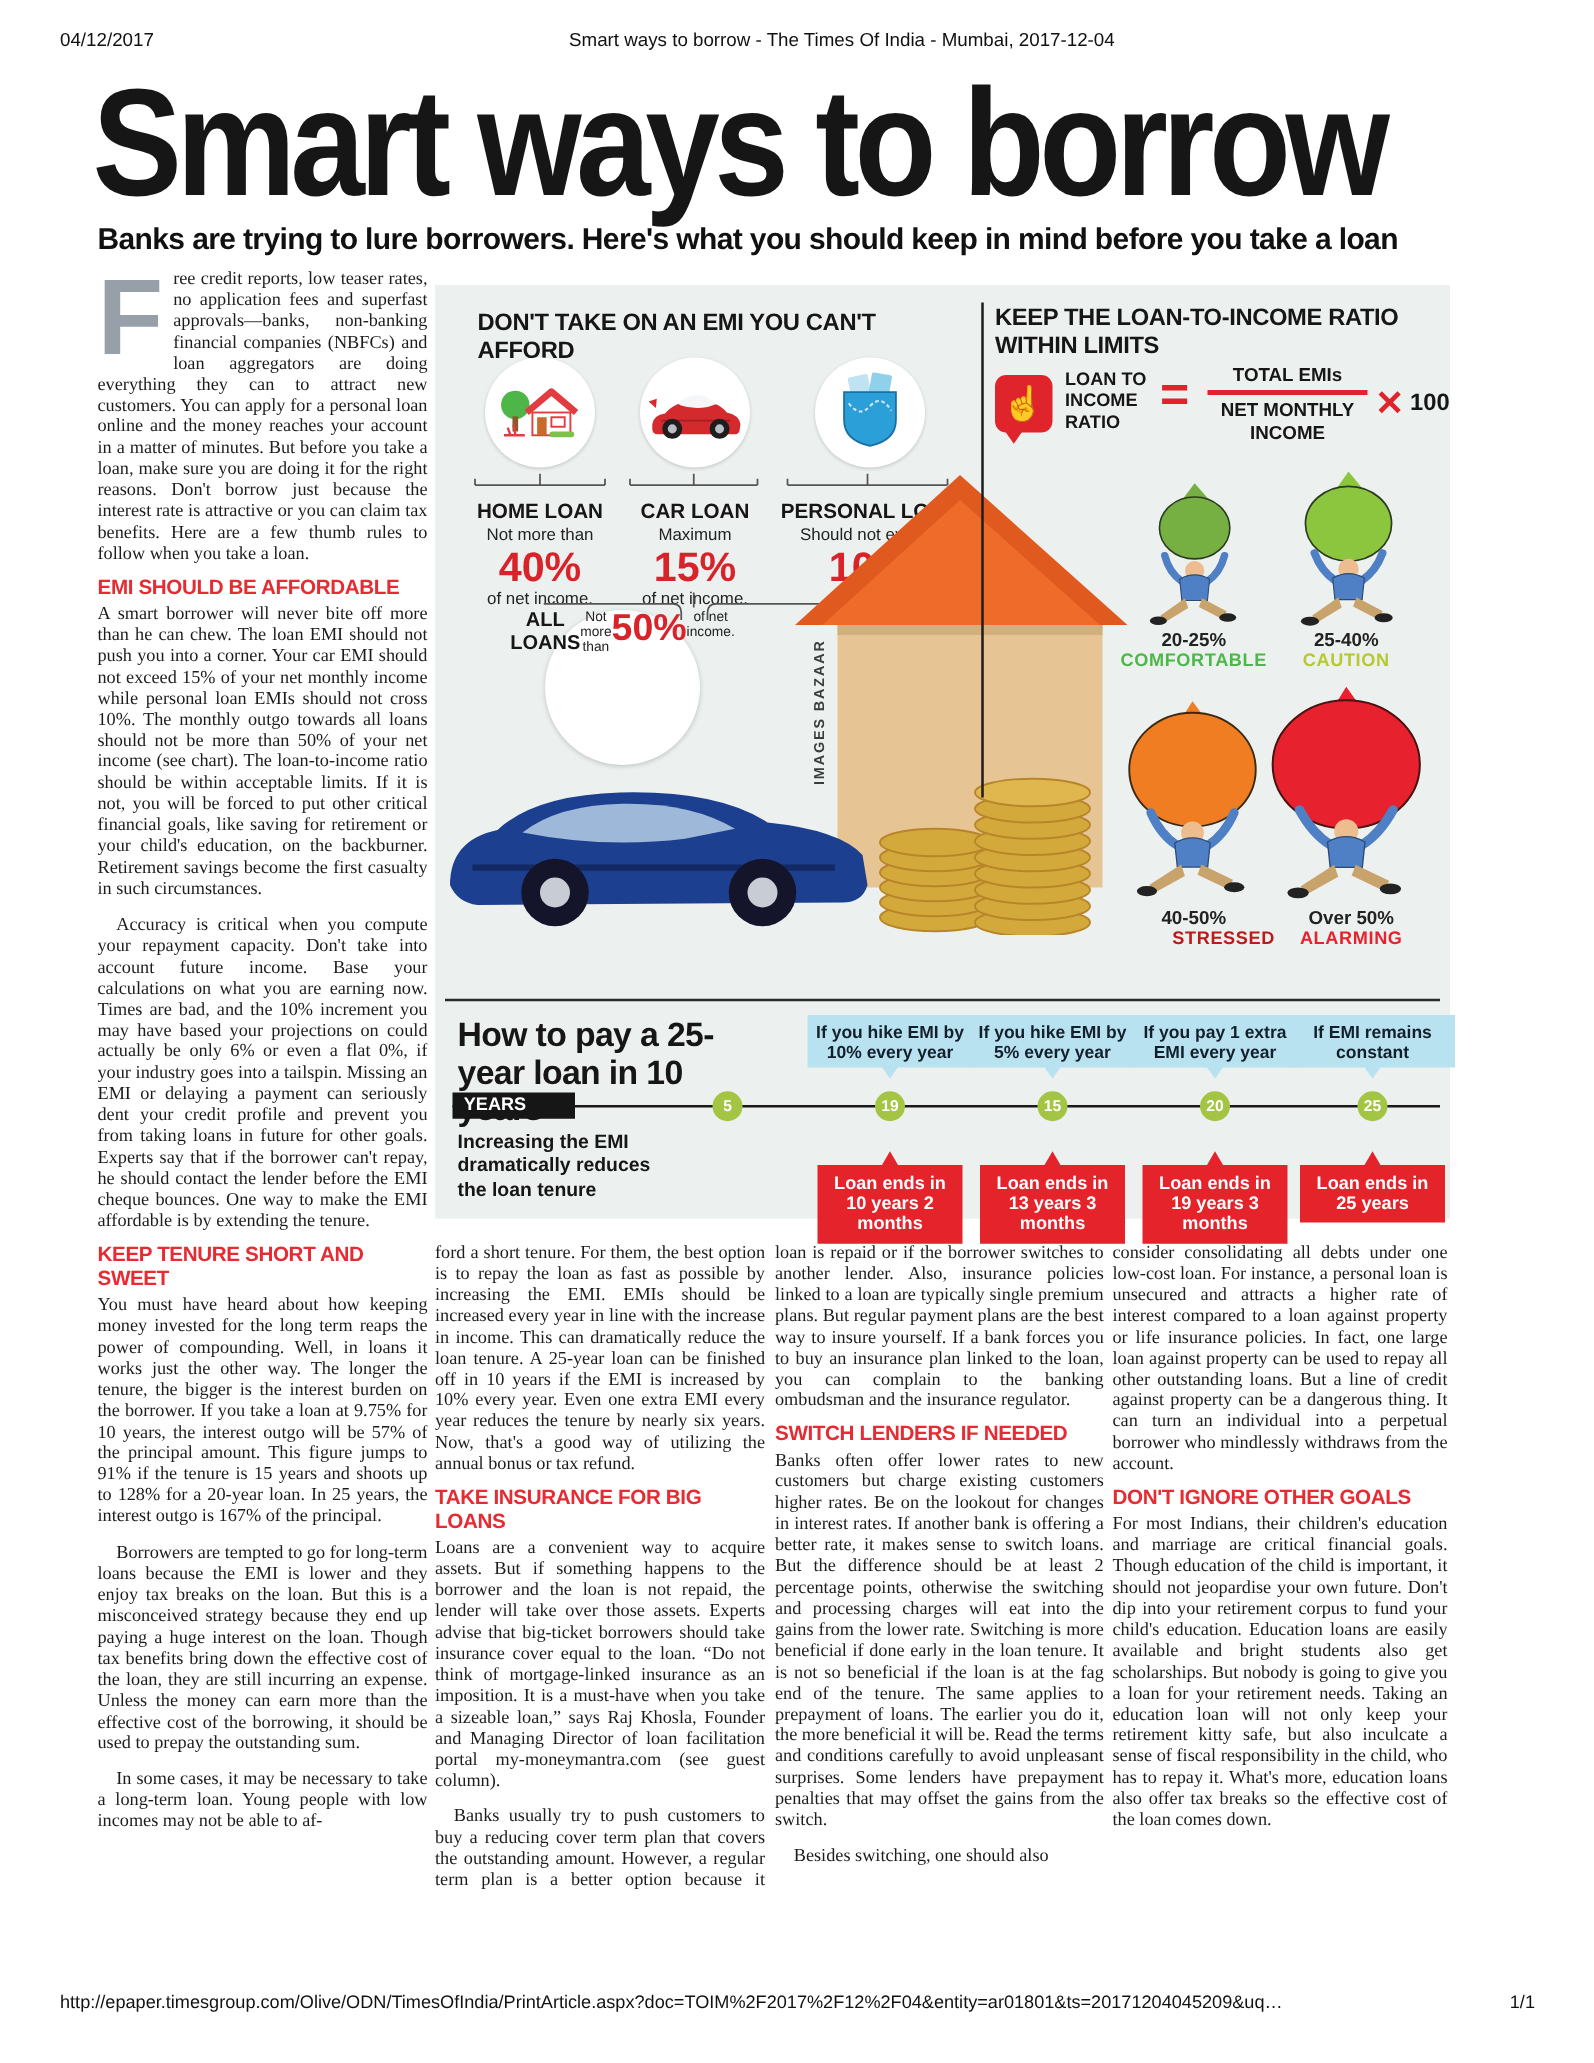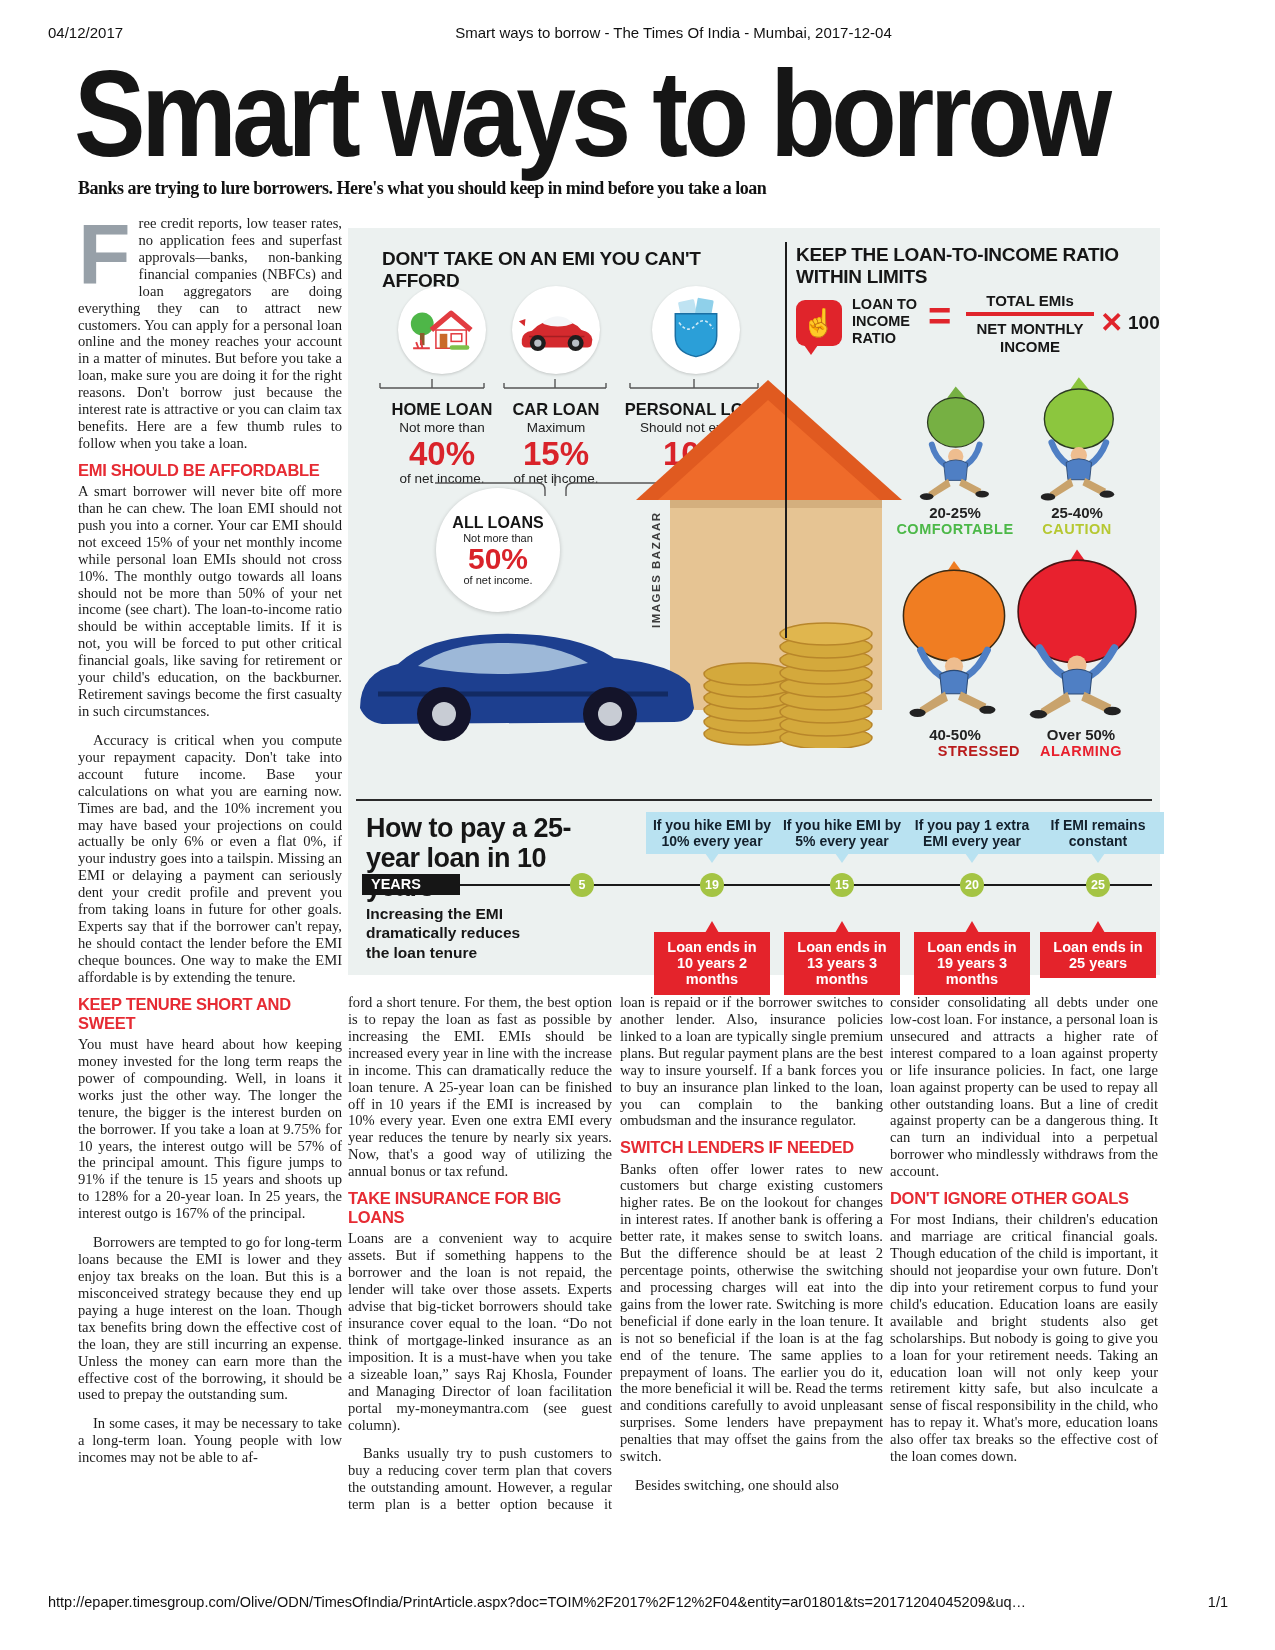--- a/index.html
+++ b/index.html
@@ -12,53 +12,53 @@
   .pagehead .doctitle{position:absolute;left:0;width:100%;text-align:center;top:0;padding-left:36px;}
   .pagefoot{position:absolute;left:48px;top:1594px;width:1180px;display:flex;
             justify-content:space-between;font-family:"Liberation Sans",sans-serif;
             font-size:14.5px;color:#111;}
   
   .headline{position:absolute;left:74px;top:52px;margin:0;white-space:nowrap;
             font-family:"Liberation Sans",sans-serif;font-weight:bold;color:#161616;
             font-size:122px;letter-spacing:-5px;transform:scaleX(.88);transform-origin:left top;
             line-height:1.02;}
   .subhead{position:absolute;left:78px;top:178px;width:1075px;margin:0;
-           font-family:Liberation Serif, serif;font-weight:bold;font-size:18px;
+           font-family:Liberation Sans, sans-serif;font-weight:bold;font-size:24px;
            color:#111;letter-spacing:-0.5px;}
   
   .col{position:absolute;overflow:hidden;text-align:justify;font-size:14.6px;line-height:1.16;}
   .col1{left:78px;top:215px;width:264px;height:1295px;}
   .col2{left:348px;top:994px;width:264px;height:518px;}
   .col3{left:620px;top:994px;width:263px;height:518px;}
   .col4{left:890px;top:994px;width:268px;height:518px;}
   .col p{margin:0 0 1px 0;}
   .col p.ind{text-indent:15px;margin-top:12px;}
   .sechead{margin:9px 0 3px 0;font-family:"Liberation Sans",sans-serif;font-weight:bold;
            font-size:16.5px;color:#e62b33;letter-spacing:-0.3px;text-align:left;}
   .dropcap{float:left;font-family:"Liberation Sans",sans-serif;font-weight:bold;
            font-size:86px;line-height:0.78;color:#97a0a8;margin:6px 8px 2px 0;}
   
   .infographic{position:absolute;left:348px;top:228px;width:812px;height:747px;
                background:#ecf1f0;font-family:"Liberation Sans",sans-serif;}
   .ig-title{position:absolute;font-weight:bold;font-size:19px;color:#161616;letter-spacing:-0.3px;}
   .ig-divider{position:absolute;left:437px;top:14px;width:2px;height:396px;background:#1d1d1d;}
   
   .loan-item{position:absolute;top:58px;width:140px;text-align:center;}
-  .li-0{left:24px;} .li-1{left:138px;} .li-2{left:272px;width:152px;}
+  .li-0{left:14px;} .li-1{left:138px;} .li-2{left:272px;width:152px;}
   .loan-circle{width:88px;height:88px;border-radius:50%;background:#fff;margin:0 auto;
                box-shadow:0 1px 3px rgba(0,0,0,.18);display:flex;align-items:center;justify-content:center;}
   .loan-name{font-weight:bold;font-size:16.5px;color:#161616;margin-top:26px;}
   .loan-qual{font-size:13.5px;color:#222;margin-top:1px;}
   .loan-pct{font-weight:bold;font-size:33px;color:#d9232a;line-height:1.0;margin-top:2px;}
   .loan-of{font-size:13.5px;color:#222;margin-top:1px;}
   .brackets{position:absolute;left:0;top:0;width:435px;height:340px;pointer-events:none;}
   
   .allloans{position:absolute;left:88px;top:260px;width:124px;height:124px;border-radius:50%;
             background:#fff;box-shadow:0 1px 4px rgba(0,0,0,.2);text-align:center;
-            display:flex;flex-direction:column;justify-content:center;}
+            display:flex;flex-direction:row;justify-content:center;}
   .al-name{font-weight:bold;font-size:16px;color:#161616;}
   .al-qual{font-size:11px;color:#222;}
   .al-pct{font-weight:bold;font-size:30px;color:#d9232a;line-height:1.0;}
   .al-of{font-size:11px;color:#222;}
   .photo{position:absolute;left:0;top:150px;}
   .credit{position:absolute;left:302px;top:268px;height:132px;writing-mode:vertical-rl;
           transform:rotate(180deg);font-size:11.5px;font-weight:bold;color:#3c3c3c;letter-spacing:1.5px;}
   
   .ig-right{position:absolute;left:440px;top:0;width:372px;height:575px;}
   .ratio-formula{position:absolute;left:0;top:64px;width:372px;height:100px;}

